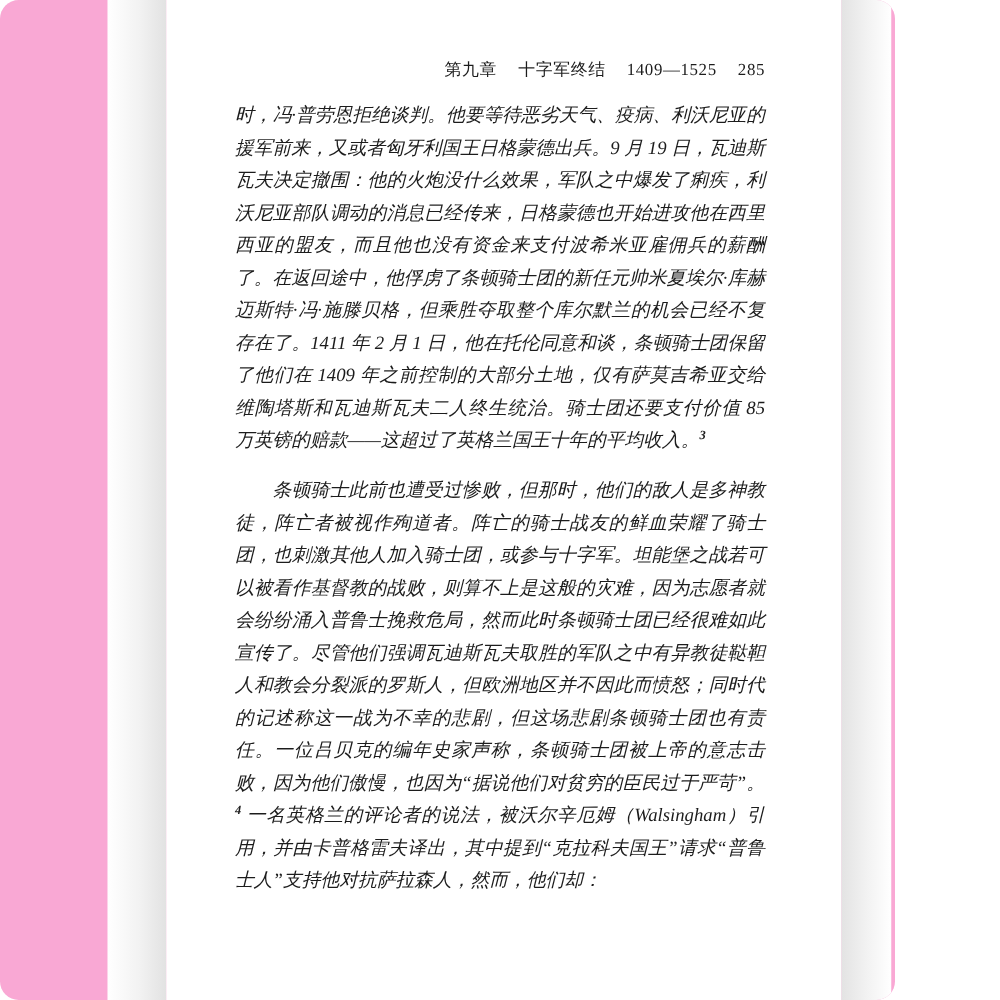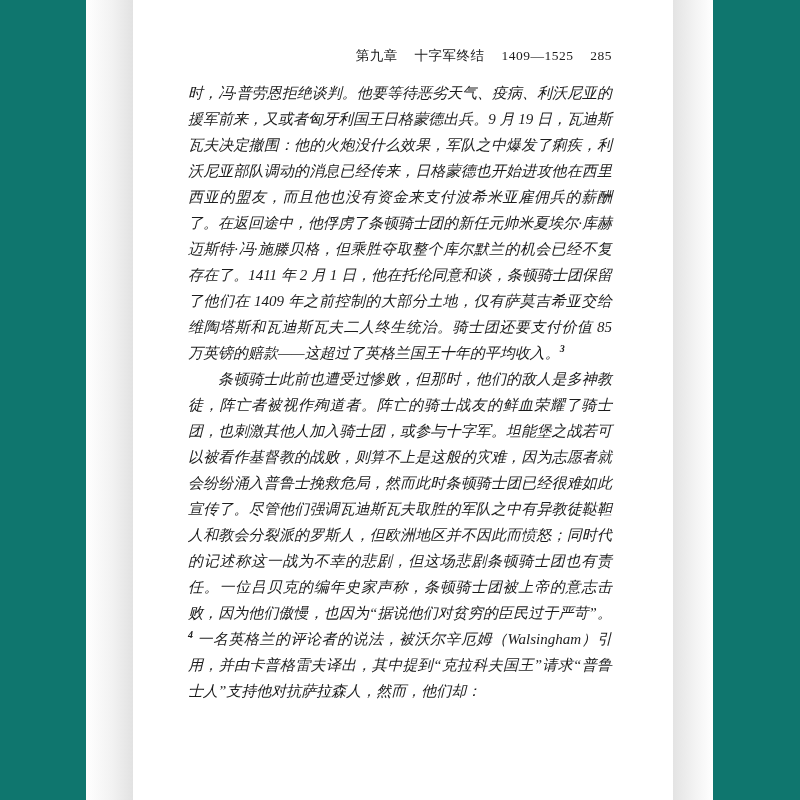--- a/index.html
+++ b/index.html
@@ -1,26 +1,27 @@
 <!DOCTYPE html>
 <html lang="zh"><head>
 <meta charset="utf-8">
 <style>
   html, body {
     margin: 0;
     padding: 0;
   }
   .scan-canvas {
     position: relative;
-    width: 800px;
+    width: 716px;
     height: 800px;
-    background: #0f766e;
+    background: #f9a8d4;
     overflow: hidden;
     font-family: "Liberation Serif", "DejaVu Serif", serif;
     color: #1c1c1c;
+    border-radius: 15px;
   }
   
   .shadow-left {
     position: absolute;
     left: 86px;
     top: 0;
     width: 47px;
     height: 800px;
     background: linear-gradient(to right, #ffffff 0%, #f2f2f2 55%, #e2e2e2 100%);
   }
@@ -65,20 +66,21 @@
     line-height: 26px;
     text-align: justify;
     text-justify: inter-ideograph;
   }
   .body-text p {
     margin: 0;
     font-style: italic;
   }
   .body-text p.indented {
     text-indent: 2em;
+    margin-top: 14px;
   }
   sup.footnote-marker {
     font-size: 10px;
     font-weight: bold;
     line-height: 0;
     vertical-align: super;
     margin-right: 4px;
   }
 </style>
 </head>

